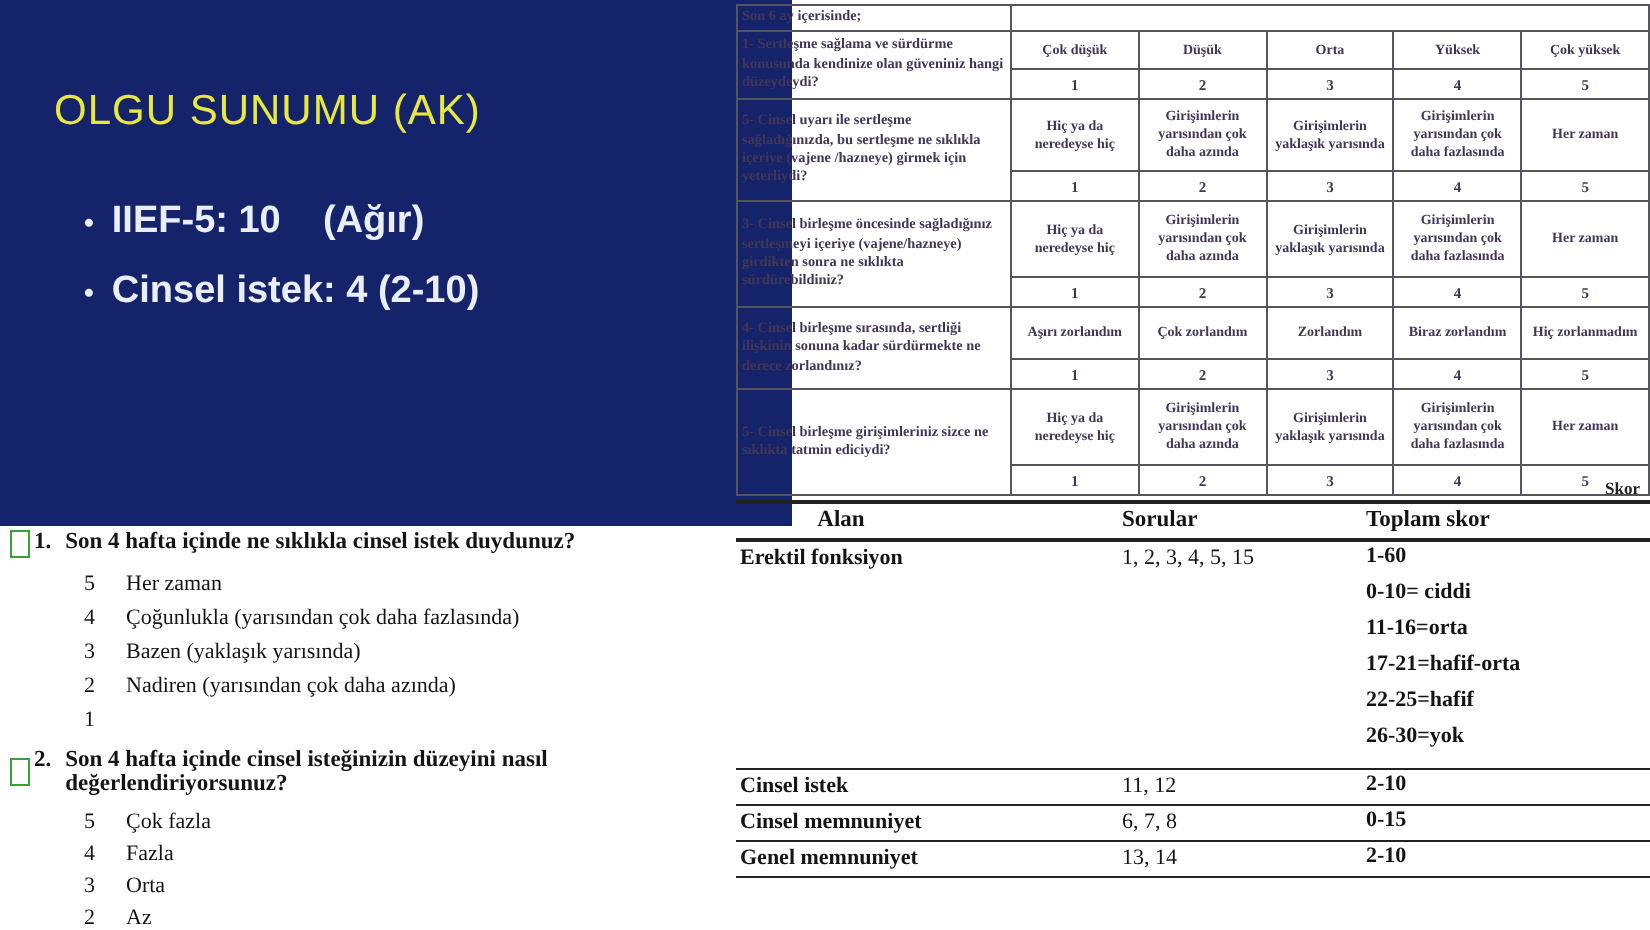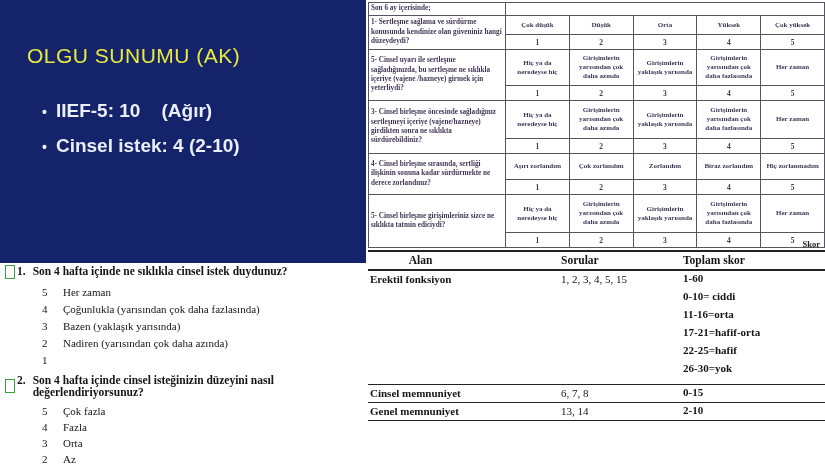--- a/index.html
+++ b/index.html
@@ -1,20 +1,20 @@
 <!DOCTYPE html>
 <html><head>
 <meta charset="utf-8">
 <style>
   html,body{margin:0;padding:0;background:#888;}
   .slide{position:relative;width:825px;height:465px;background:#ffffff;overflow:hidden;
          font-family:"Liberation Serif",serif;}
 
   
-  .navy{position:absolute;left:0;top:0;width:366px;height:263px;background:#15246a;}
+  .navy{position:absolute;left:0;top:0;width:396px;height:263px;background:#15246a;}
   .slide-title{position:absolute;left:27px;top:44px;font-family:"Liberation Sans",sans-serif;
          font-size:21px;letter-spacing:.5px;color:#e7e93e;font-weight:400;}
   .bullets{position:absolute;left:42px;top:100px;margin:0;padding:0;list-style:none;
          font-family:"Liberation Sans",sans-serif;font-size:19px;font-weight:600;color:#e9eef8;}
   .bullets li{display:flex;align-items:baseline;margin-bottom:13px;}
   .bullets .dot{font-size:14px;margin-right:9px;}
   .bullets .btext{white-space:pre-wrap;}
 
   
   .iief{position:absolute;left:368px;top:2px;width:456px;border-collapse:collapse;
@@ -203,20 +203,27 @@
         <td class="c3">
           <div class="skor-line">1-60</div>
           <div class="skor-line">0-10= ciddi</div>
           <div class="skor-line">11-16=orta</div>
           <div class="skor-line">17-21=hafif-orta</div>
           <div class="skor-line">22-25=hafif</div>
           <div class="skor-line">26-30=yok</div>
         </td>
       </tr>
       <tr class="simple">
+        <td class="alan c1">Cinsel istek</td>
+        <td class="c2">11, 12</td>
+        <td class="c3">
+          <div class="skor-line">2-10</div>
+        </td>
+      </tr>
+      <tr class="simple">
         <td class="alan c1">Cinsel memnuniyet</td>
         <td class="c2">6, 7, 8</td>
         <td class="c3">
           <div class="skor-line">0-15</div>
         </td>
       </tr>
       <tr class="simple">
         <td class="alan c1">Genel memnuniyet</td>
         <td class="c2">13, 14</td>
         <td class="c3">

